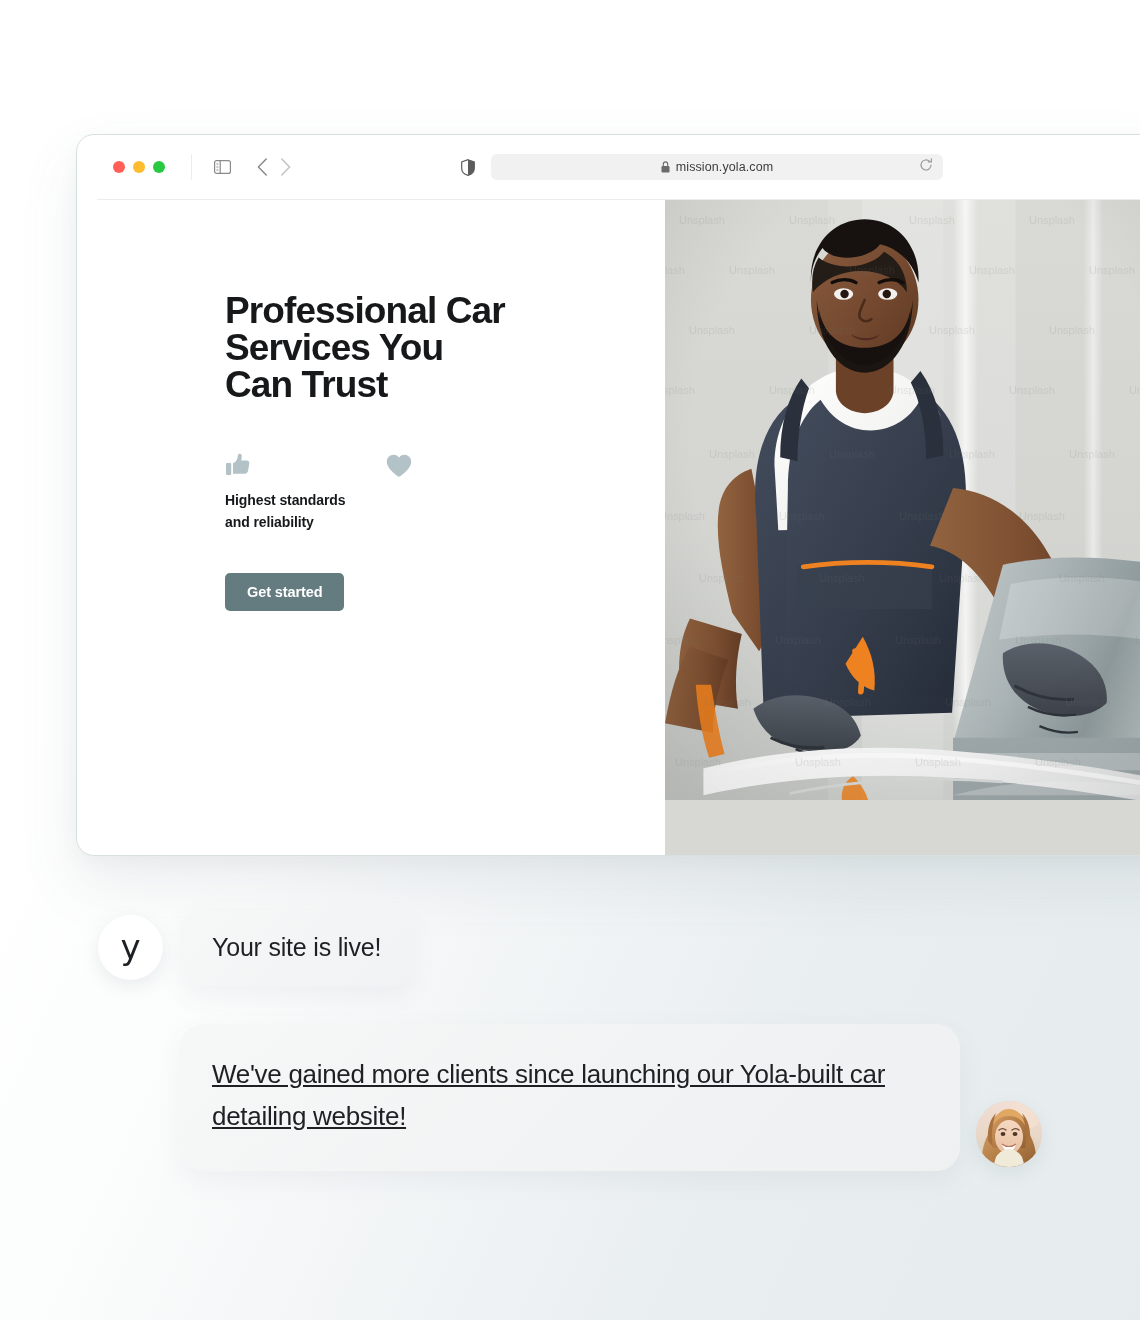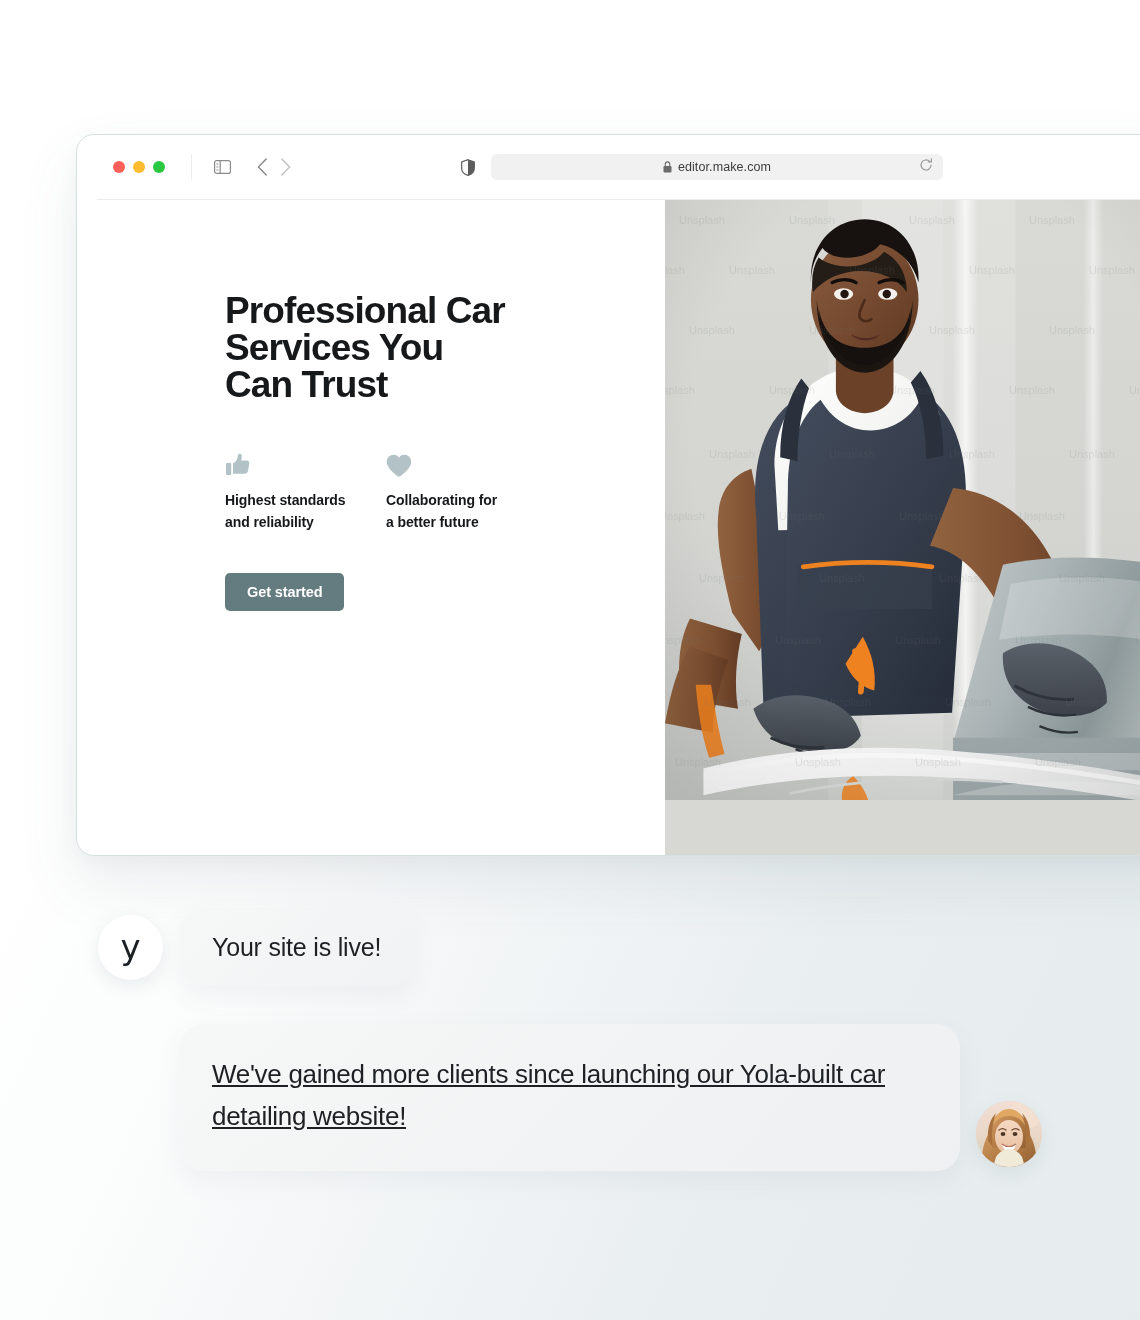--- a/index.html
+++ b/index.html
@@ -329,21 +329,21 @@
         <path d="M7 0.7L13.3 3v6.2c0 3.6-2.7 6.2-6.3 7.1V.7z" fill="#5c5c5c"></path>
       </svg>
     </div>
 
     <div class="url-bar">
       <div class="url-inner">
         <svg width="9" height="12" viewBox="0 0 9 12" fill="none">
           <rect x="0.5" y="5" width="8" height="6.5" rx="1.2" fill="#6b6b6b"></rect>
           <path d="M2.3 5V3.1a2.2 2.2 0 014.4 0V5" stroke="#6b6b6b" stroke-width="1.1" fill="none"></path>
         </svg>
-        <span class="url-text">editor.make.com</span>
+        <span class="url-text">mission.yola.com</span>
       </div>
       <div class="reload-btn">
         <svg width="14" height="14" viewBox="0 0 14 14" fill="none">
           <path d="M12 7a5 5 0 11-1.6-3.7" stroke="#9a9a9a" stroke-width="1.2" stroke-linecap="round"></path>
           <path d="M12.4 0.9v3h-3" stroke="#9a9a9a" stroke-width="1.2" stroke-linecap="round" stroke-linejoin="round"></path>
         </svg>
       </div>
     </div>
   </div>
 
@@ -365,22 +365,20 @@
           <div class="feature-label">Highest standards
 and reliability</div>
         </div>
 
         <div class="feature">
           <div class="feature-icon">
             <svg width="26" height="24" viewBox="0 0 26 24" fill="#b3c2c6">
               <path d="M13 23S0.8 15.4.8 7.8C.8 3.9 3.9.8 7.7.8c2.3 0 4.3 1.2 5.3 3 1-1.8 3-3 5.3-3 3.8 0 6.9 3.1 6.9 7 0 7.6-12.2 15.2-12.2 15.2z"></path>
             </svg>
           </div>
-          <div class="feature-label">Collaborating for
-a better future</div>
         </div>
       </div>
 
       <button class="cta-button">Get started</button>
     </div>
 
     <div class="hero-photo">
       <svg class="photo-canvas" viewBox="0 0 552 625" preserveAspectRatio="xMidYMid slice">
         <defs>
           <linearGradient id="wallG" x1="0" y1="0" x2="0" y2="1">

